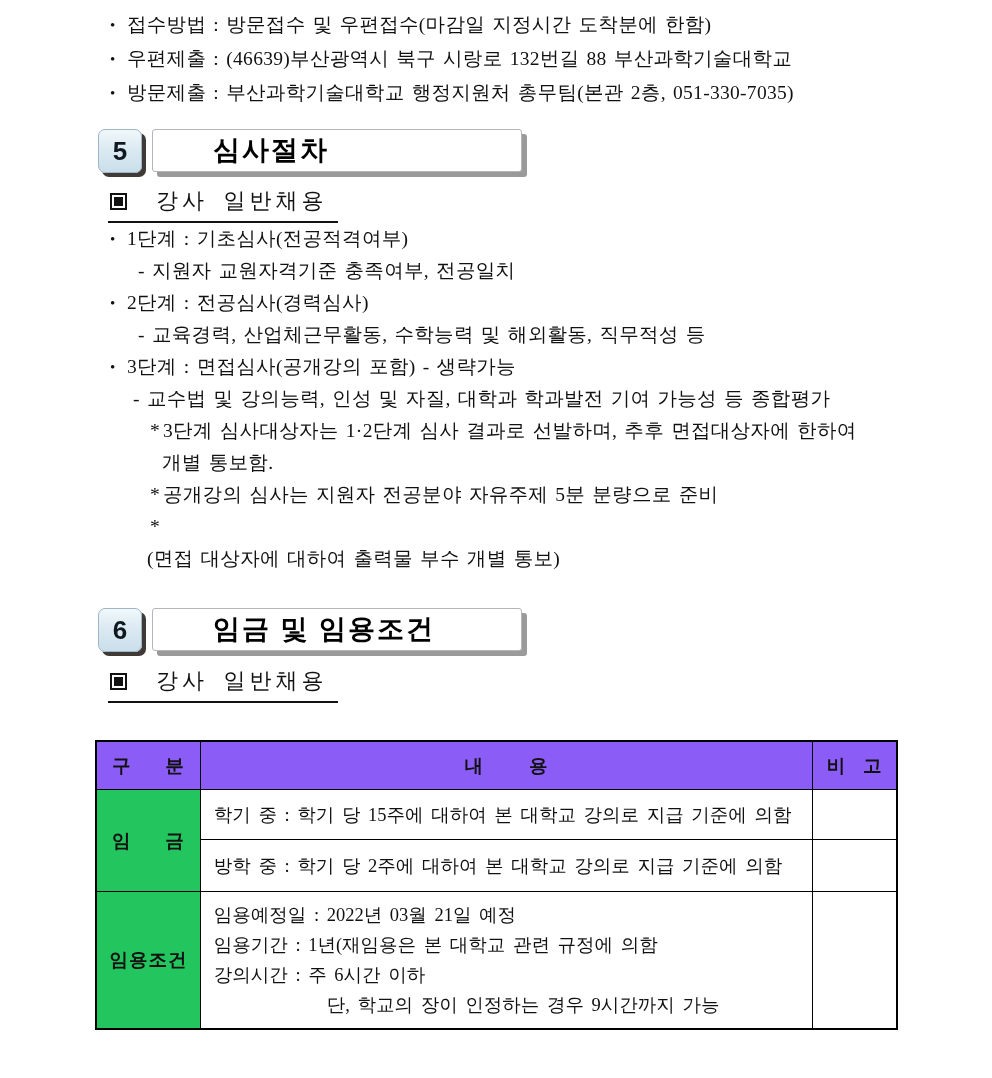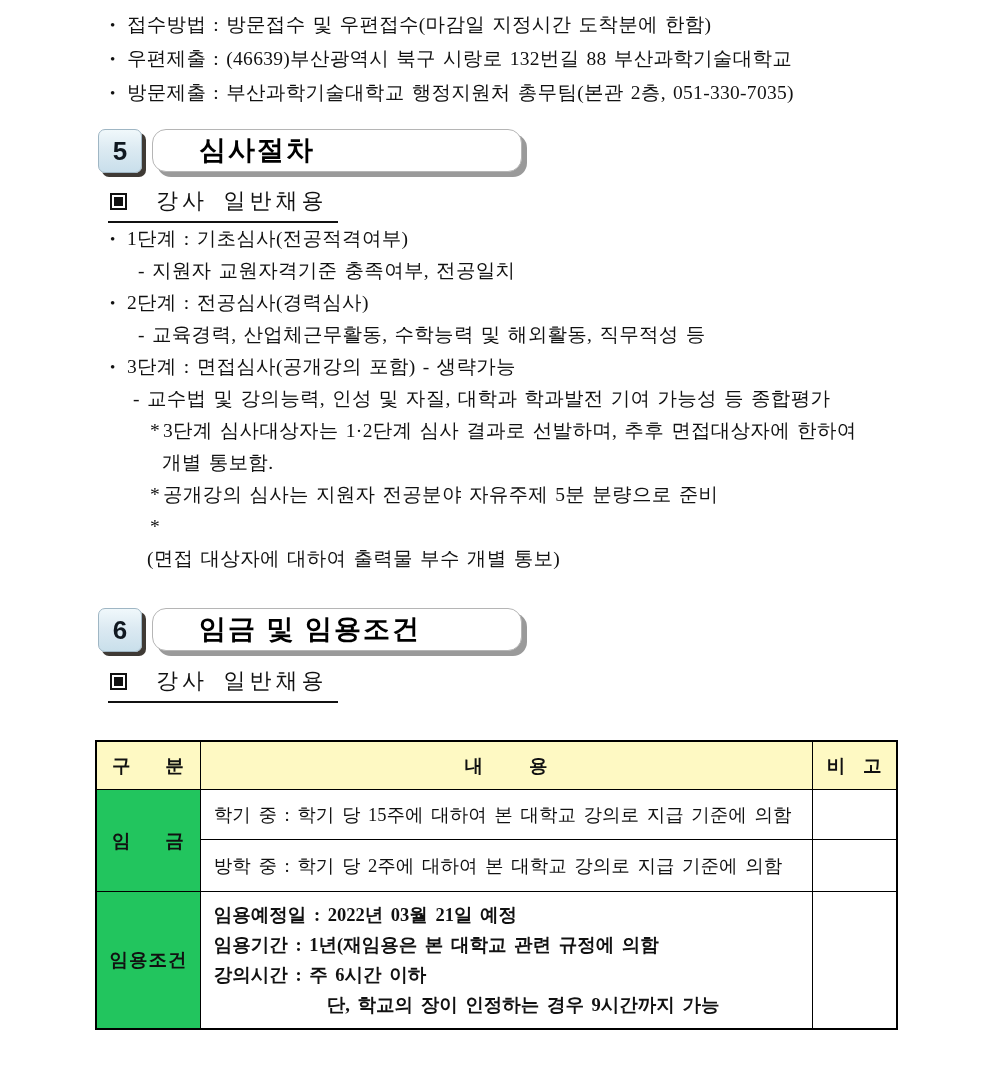--- a/index.html
+++ b/index.html
@@ -42,24 +42,24 @@
     box-shadow:4px 4px 0 #3f3a35;
     display:flex; align-items:center; justify-content:center;
     font-family:"Liberation Sans","DejaVu Sans",sans-serif;
     font-weight:bold; font-size:26px; color:#101820;
     margin-right:10px;
   }
   .sec-titlebox {
     width:370px; height:43px;
     background:#ffffff;
     border:1px solid #b5b5b5;
-    border-radius:14px;
+    border-radius:3px;
     box-shadow:5px 5px 0 #9a9a9a;
     line-height:41px;
-    padding-left:46px;
+    padding-left:60px;
     font-family:"Liberation Sans","DejaVu Sans",sans-serif;
     font-weight:bold; font-size:27px; color:#000000;
     letter-spacing:2px;
     white-space:nowrap;
   }
 
   
   .subhead {
     position:absolute;
     display:inline-flex; align-items:center; gap:29px;
@@ -77,33 +77,33 @@
   table.emp {
     position:absolute; top:740px; left:95px;
     width:803px;
     border-collapse:collapse;
     font-size:18.5px;
     color:#111;
   }
   table.emp, table.emp th, table.emp td { border:1px solid #000; }
   table.emp { border:2px solid #000; }
   table.emp th {
-    height:48px; background:#fef9c3;
+    height:48px; background:#8b5cf6;
     font-weight:bold; text-align:center;
     white-space:pre; letter-spacing:1px;margin-left:41px;
   }
   td.cat {
     background:#22c55e; text-align:center;
     font-weight:bold; white-space:pre; letter-spacing:1px;
   }
   td.content { padding-left:13px; word-spacing:3px; white-space:nowrap; }
   tr.r1 { height:50px; }
   tr.r2 { height:52px; }
   tr.r3 { height:128px; }
-  td.cond { vertical-align:middle; padding:8px 8px 8px 13px; word-spacing:3px;font-weight:bold; }
+  td.cond { vertical-align:middle; padding:8px 8px 8px 13px; word-spacing:3px; }
   .cond-line { line-height:30px; white-space:nowrap; }
   .cond-indent { padding-left:113px; }
 </style>
 </head>
 <body>
 
 <div class="page">
 
   <div class="top-bullets">
     <div class="li lvl0">

